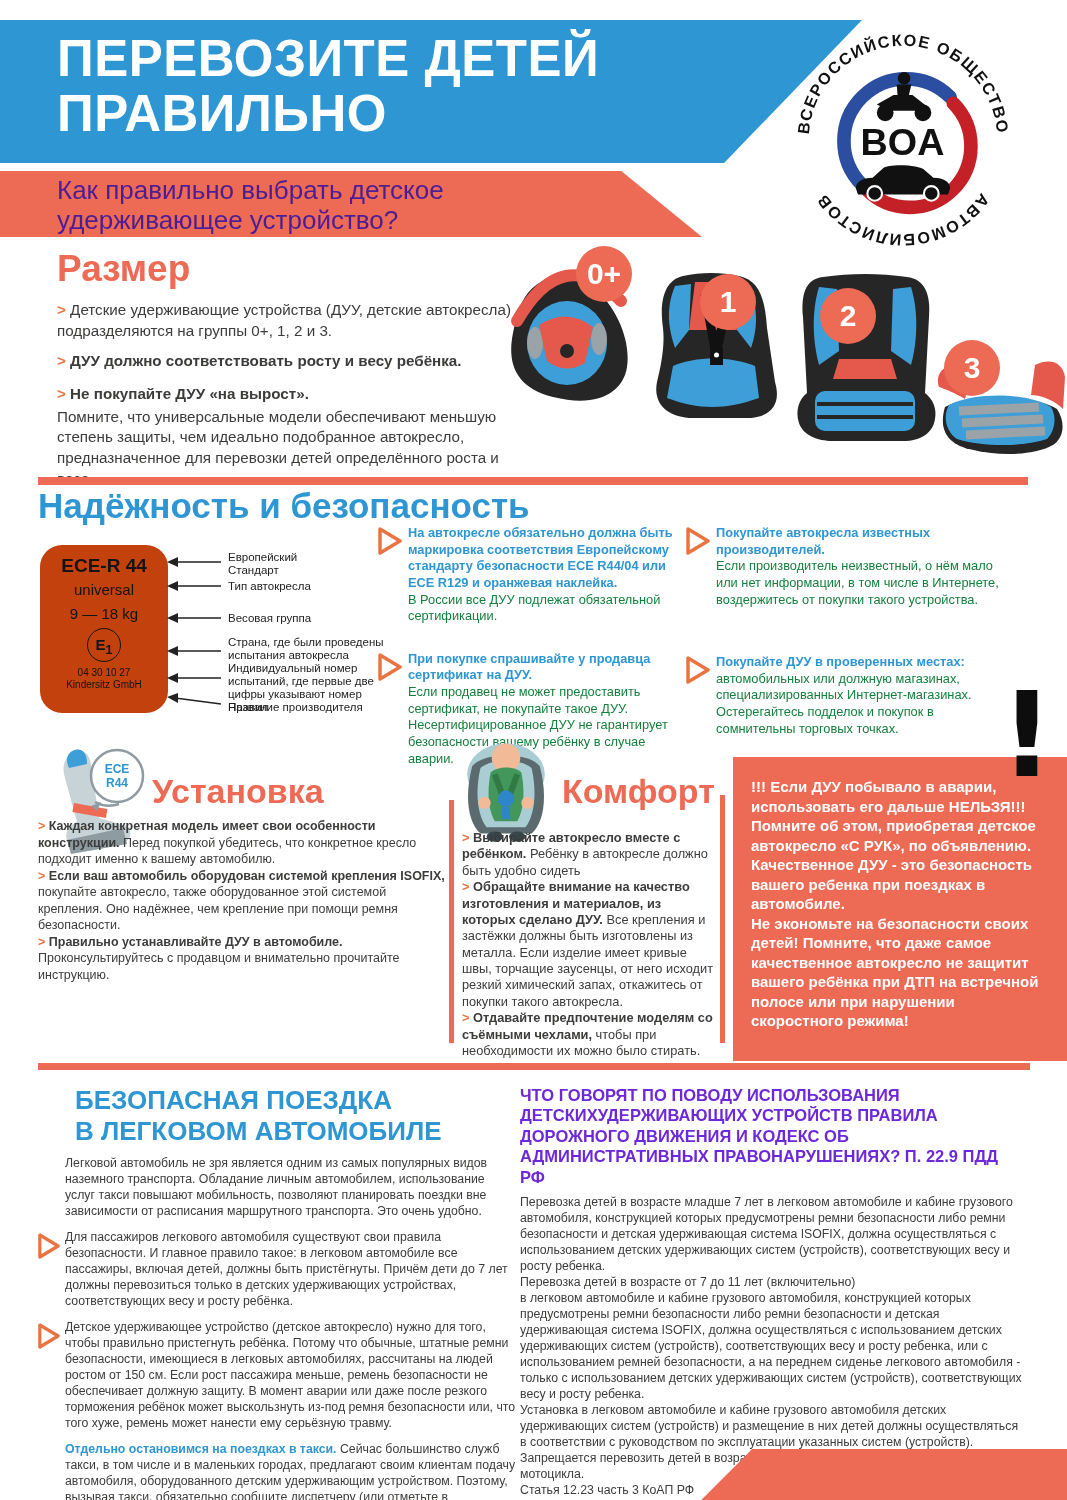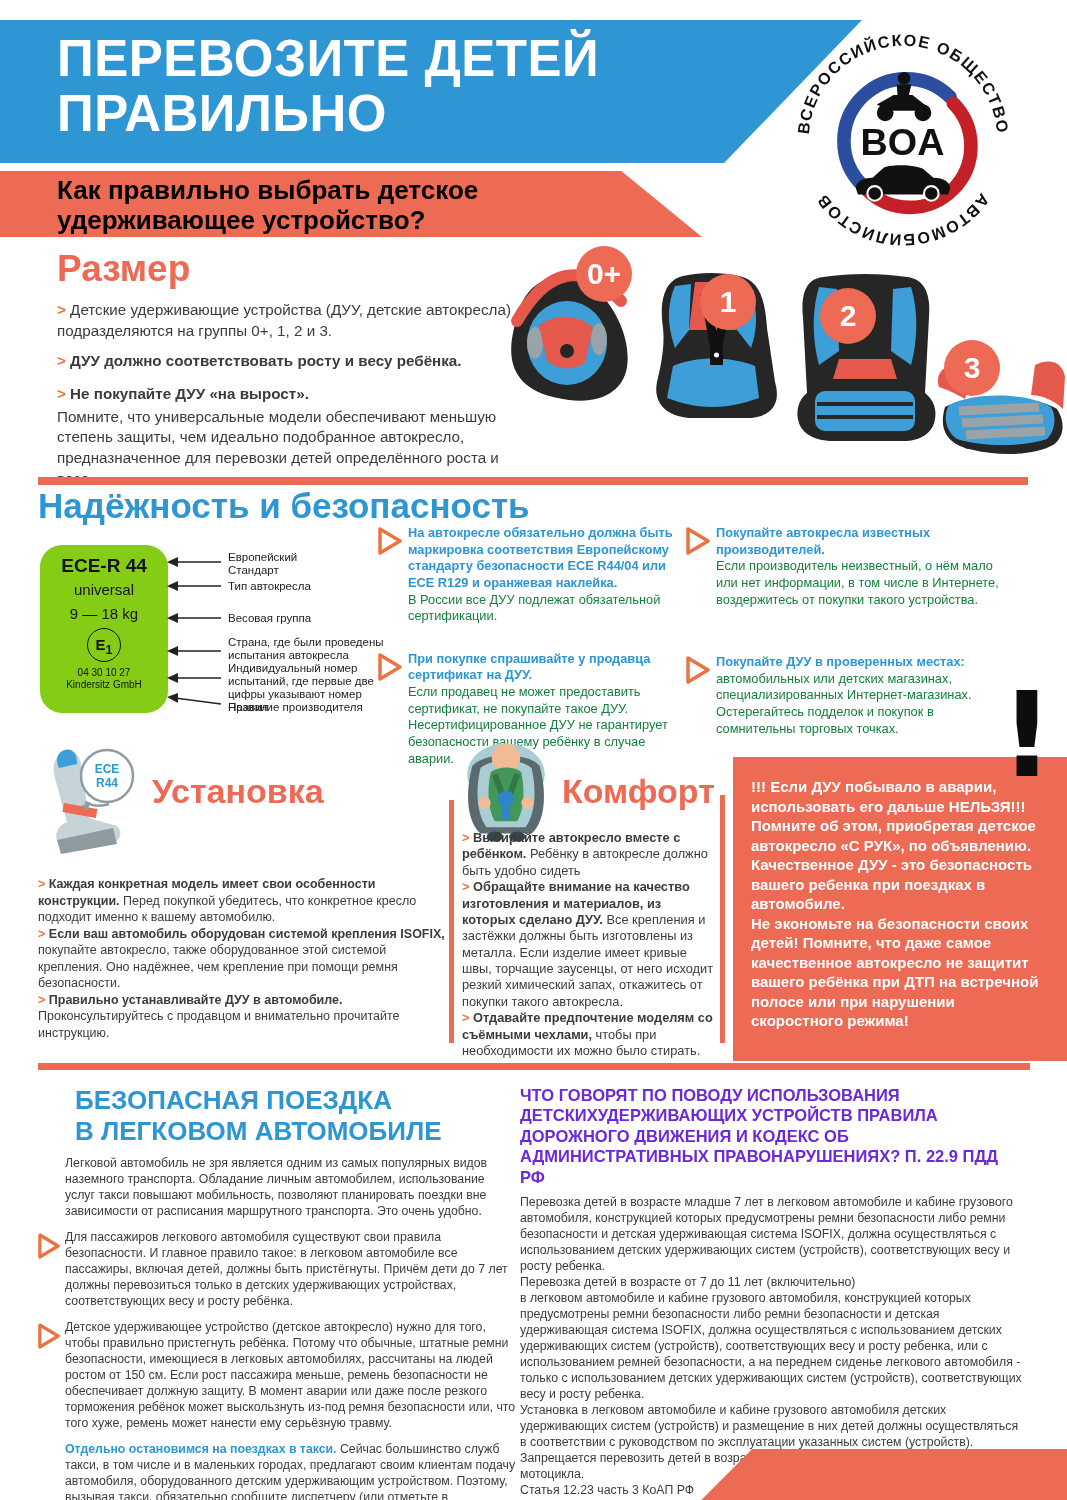--- a/index.html
+++ b/index.html
@@ -6,21 +6,21 @@
   *{box-sizing:border-box;}
   .page{position:relative;width:1067px;height:1500px;background:#ffffff;overflow:hidden;
         font-family:"Liberation Sans","DejaVu Sans",sans-serif;color:#3C3C3B;}
 
   
   .band-blue{position:absolute;left:0;top:20px;width:862px;height:143px;background:#2E96D3;
              clip-path:polygon(0 0,100% 0,84% 100%,0 100%);}
   .main-title{padding:12px 0 0 57px;color:#fff;font-weight:bold;font-size:51px;line-height:1.07;letter-spacing:.5px;}
   .band-salmon{position:absolute;left:0;top:171px;width:702px;height:66px;background:#ED6A55;
                clip-path:polygon(0 0,88.5% 0,100% 100%,0 100%);}
-  .subtitle{padding:5px 0 0 57px;color:#000000;font-weight:bold;font-size:26px;line-height:1.15;width:540px;}
+  .subtitle{padding:5px 0 0 57px;color:#4c1d95;font-weight:normal;font-size:26px;line-height:1.15;width:540px;}
   .logo{position:absolute;left:793px;top:30px;width:220px;height:220px;}
 
   
   .size-sec{position:absolute;left:57px;top:248px;width:482px;}
   .size-sec h2{margin:0;font-size:37px;font-weight:bold;color:#ED6A55;}
   .it{margin:10px 0 0;font-size:15.2px;line-height:1.36;}
   .it.b{font-weight:bold;}
   .gt{color:#E97442;font-weight:bold;}
   .note{margin:2px 0 0;font-size:15.2px;line-height:1.36;}
 
@@ -30,21 +30,21 @@
   .b0{left:576px;top:246px;} .b1{left:700px;top:274px;} .b2{left:820px;top:288px;} .b3{left:944px;top:340px;}
 
   
   .hr1{position:absolute;left:38px;top:477px;width:990px;height:8px;background:#ED6A55;}
   .hr2{position:absolute;left:38px;top:1063px;width:992px;height:7px;background:#ED6A55;}
   .v1{position:absolute;left:449px;top:800px;width:5px;height:243px;background:#ED6A55;}
   .v2{position:absolute;left:720px;top:795px;width:5px;height:248px;background:#ED6A55;}
 
   
   .rel-h{position:absolute;left:38px;top:486px;margin:0;font-size:35px;font-weight:bold;color:#2E96D3;}
-  .card{position:absolute;left:40px;top:545px;width:128px;height:168px;background:#84cc16;border-radius:22px;
+  .card{position:absolute;left:40px;top:545px;width:128px;height:168px;background:#c2410c;border-radius:22px;
         text-align:center;color:#141414;}
   .c-std{font-size:19px;font-weight:bold;margin-top:10px;}
   .c-type{font-size:15px;margin-top:4px;}
   .c-wt{font-size:15px;margin-top:7px;}
   .c-circle{width:34px;height:34px;border:1.6px solid #141414;border-radius:50%;margin:6px auto 0;
             line-height:31px;font-weight:bold;font-size:15px;}
   .c-num{font-size:10px;margin-top:5px;}
   .c-man{font-size:10px;margin-top:1px;}
   .ann-lines{position:absolute;left:165px;top:546px;width:58px;height:172px;}
   .anns{position:absolute;left:228px;top:546px;width:200px;font-size:11.5px;line-height:1.12;color:#222;}
@@ -53,25 +53,25 @@
 
   .tips-col{position:absolute;top:525px;font-size:12.8px;line-height:1.3;}
   .tc2{left:378px;width:302px;} .tc3{left:686px;width:330px;}
   .tip{display:flex;gap:6px;margin-bottom:26px;}
   .tc3 .tip{margin-bottom:46px;}
   .tip-arrow{flex:0 0 24px;padding-top:2px;}
   .tip-title{color:#2E96D3;font-weight:bold;}
   .tip-body{color:#15803d;}
 
   
-  .inst-icon{position:absolute;left:35px;top:742px;width:105px;height:118px;}
+  .inst-icon{position:absolute;left:45px;top:742px;width:105px;height:118px;}
   .sec-h{position:absolute;margin:0;font-size:34px;font-weight:bold;color:#ED6A55;}
   .h-inst{left:152px;top:772px;} .h-comf{left:562px;top:772px;}
   .comf-icon{position:absolute;left:460px;top:735px;width:92px;height:108px;}
-  .inst-text{position:absolute;left:38px;top:876px;width:408px;font-size:12.5px;line-height:1.32;}
+  .inst-text{position:absolute;left:38px;top:818px;width:408px;font-size:12.5px;line-height:1.32;}
   .inst-text p,.comf-text p{margin:0;}
   .comf-text{position:absolute;left:462px;top:830px;width:256px;font-size:12.8px;line-height:1.28;}
   .redbold{color:#ED6A55;font-weight:bold;}
 
   
   .warn{position:absolute;left:733px;top:757px;width:334px;height:304px;background:#ED6A55;color:#fff;
         padding:14px 18px;}
   .warn-title{font-size:22.5px;font-weight:bold;line-height:1.27;margin:0;}
   .warn p{margin:6px 0 0;font-size:15px;font-weight:bold;line-height:1.3;}
   .warn p + p{margin-top:0;}
@@ -264,21 +264,21 @@
       <div><span class="tip-title">Покупайте автокресла известных производителей.</span>
         <div class="tip-body">Если производитель неизвестный, о нём мало или нет информации, в том числе в Интернете, воздержитесь от покупки такого устройства.</div></div>
     </div>
     <div class="tip">
       <span class="tip-arrow">
         <svg width="24" height="28" viewBox="0 0 24 28">
             <path d="M2,2 L22,14 L2,26 Z" fill="#fff" stroke="#E97442" stroke-width="3.5" stroke-linejoin="round"></path>
           </svg>
       </span>
       <div><span class="tip-title">Покупайте ДУУ в проверенных местах:</span>
-        <div class="tip-body">автомобильных или детских магазинах, специализированных Интернет-магазинах. Остерегайтесь подделок и покупок в сомнительны торговых точках.</div></div>
+        <div class="tip-body">автомобильных или должную магазинах, специализированных Интернет-магазинах. Остерегайтесь подделок и покупок в сомнительны торговых точках.</div></div>
     </div>
   </div>
 
   <div class="inst-icon">
     <svg viewBox="0 0 105 118" width="105" height="118">
       <path d="M32,10 C20,12 16,24 20,36 L32,80 C22,84 18,94 24,102 C28,108 38,110 50,108 L76,102 C86,99 88,90 82,84 L54,76 L46,22 C44,12 40,8 32,10 Z" fill="#C7D3D6"></path>
       <path d="M30,8 C22,10 20,18 24,26 L42,22 C42,12 38,6 30,8 Z" fill="#3E9FD8"></path>
       <path d="M22,98 L78,86 L82,102 L26,112 Z" fill="#8E9BA0"></path>
       <rect x="28" y="64" width="34" height="9" fill="#ED6A55" transform="rotate(10 45 68)"></rect>
       <circle cx="72" cy="34" r="26" fill="#fff" stroke="#8E9BA0" stroke-width="2.5"></circle>

